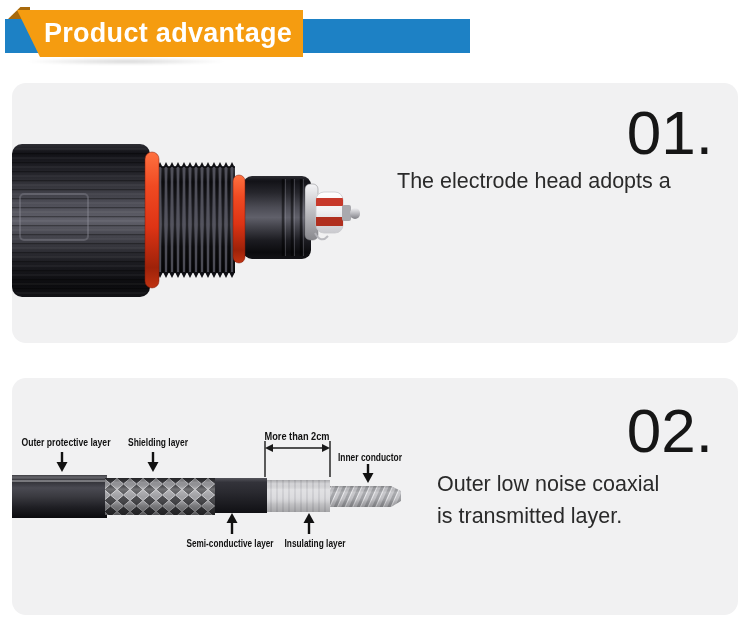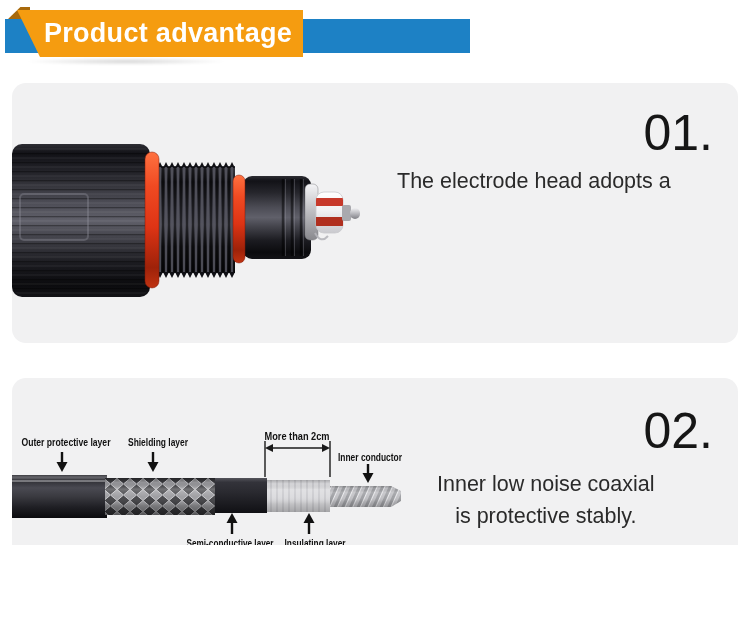--- a/index.html
+++ b/index.html
@@ -1,43 +1,43 @@
 <!DOCTYPE html>
 <html><head>
 <meta charset="utf-8">
 <style>
   html,body{margin:0;padding:0;background:#ffffff;}
   #stage{
-    position:relative;width:750px;height:545px;background:#ffffff;
+    position:relative;width:750px;height:630px;background:#ffffff;
     font-family:"Liberation Sans", sans-serif;overflow:hidden;
   }
   
   .blue-bar{position:absolute;left:5px;top:19px;width:465px;height:34px;background:#1d81c5;}
   .fold{position:absolute;left:6px;top:7px;width:24px;height:14px;background:#a8690b;
         clip-path:polygon(0 100%,60% 0,100% 0,100% 100%);}
   .banner{position:absolute;left:17px;top:10px;width:286px;height:47px;background:#f59c10;
         clip-path:polygon(0 0,100% 0,100% 100%,23px 100%);
         display:flex;align-items:center;justify-content:center;box-sizing:border-box;
         padding-left:16px;color:#ffffff;font-weight:bold;font-size:27px;letter-spacing:.3px;}
   .banner-shadow{position:absolute;left:26px;top:58px;width:200px;height:7px;
         background:radial-gradient(ellipse at center,rgba(0,0,0,.16),rgba(0,0,0,0) 72%);
         filter:blur(1px);}
   
   .card{position:absolute;left:12px;width:726px;background:#f1f1f2;border-radius:14px;}
   .card1{top:83px;height:260px;}
   .card2{top:378px;height:237px;}
   
   .num{position:absolute;left:500px;width:213px;text-align:right;
-       font-size:50px;line-height:50px;font-weight:400;color:#161616;}
+       font-size:62px;line-height:50px;font-weight:400;color:#161616;}
   .num1{top:108px;}
   .num2{top:406px;}
   .para{position:absolute;color:#2a2a2a;font-size:21.5px;}
   .para1{left:397px;top:164px;line-height:34.5px;}
   .para2{left:437px;top:468px;line-height:32px;}
-  .para span{display:block;text-align:center;}
+  .para span{display:block;}
   
   .electrode-svg{position:absolute;left:0;top:130px;width:380px;height:180px;}
   .cable-svg{position:absolute;left:0;top:425px;width:430px;height:135px;}
   .cable-label{font-family:"Liberation Sans",sans-serif;font-weight:bold;font-size:10px;fill:#111111;}
 </style>
 </head>
 <body>
 
 <div id="stage">
 
@@ -277,17 +277,17 @@
     <text class="cable-label" x="66" y="446" text-anchor="middle" textLength="89" lengthAdjust="spacingAndGlyphs">Outer protective layer</text>
     <text class="cable-label" x="158" y="446" text-anchor="middle" textLength="60" lengthAdjust="spacingAndGlyphs">Shielding layer</text>
     <text class="cable-label" x="297" y="440" text-anchor="middle" textLength="65" lengthAdjust="spacingAndGlyphs">More than 2cm</text>
     <text class="cable-label" x="370" y="461" text-anchor="middle" textLength="64" lengthAdjust="spacingAndGlyphs">Inner conductor</text>
     <text class="cable-label" x="230" y="547" text-anchor="middle" textLength="87" lengthAdjust="spacingAndGlyphs">Semi-conductive layer</text>
     <text class="cable-label" x="315" y="547" text-anchor="middle" textLength="61" lengthAdjust="spacingAndGlyphs">Insulating layer</text>
   </svg>
 
   <div class="num num2">02.</div>
   <div class="para para2">
-    <span>Inner low noise coaxial</span>
-    <span>is protective stably.</span>
+    <span>Outer low noise coaxial</span>
+    <span>is transmitted layer.</span>
   </div>
 
 </div>
 
 </body></html>

